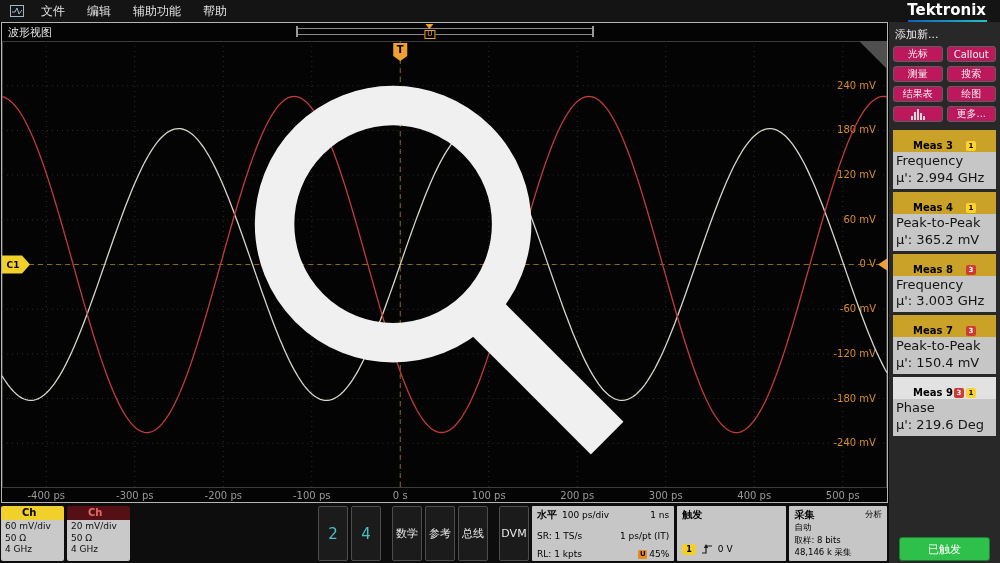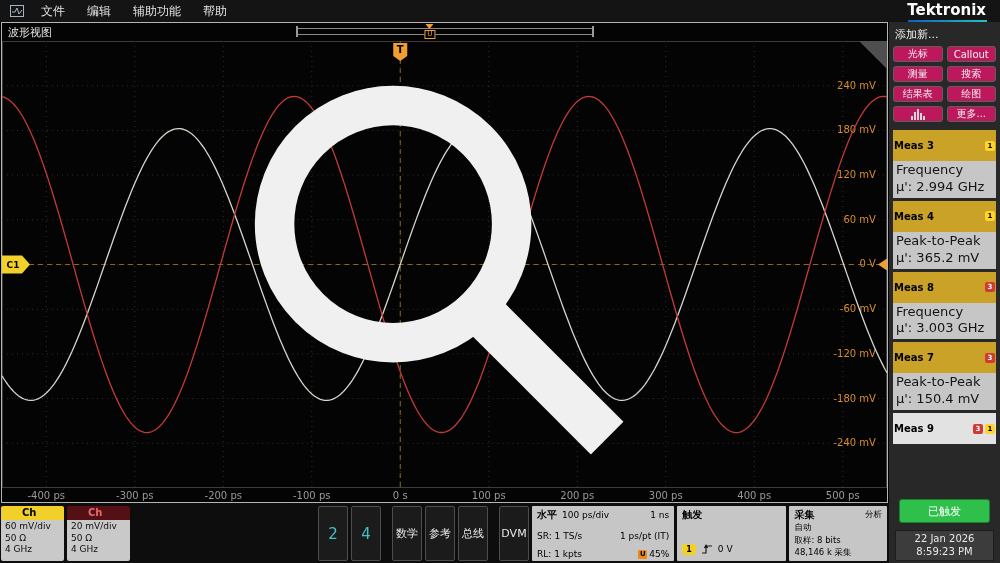--- a/index.html
+++ b/index.html
@@ -54,21 +54,21 @@
   .src-chip{background:#f2d02a;color:#000;font-size:8px;font-weight:bold;padding:0 4px;border-radius:2px;height:11px;line-height:11px;}
   .u-chip{display:inline-block;background:#e8891d;color:#000;font-size:7px;font-weight:bold;width:9px;height:9px;line-height:9px;text-align:center;border-radius:1px;}
 
   
   .sidebar{flex:1;background:#282828;display:flex;flex-direction:column;padding:3px 4px 2px;gap:4px;min-width:0;}
   .sb-header{font-size:11px;color:#f0f0f0;padding:2px 2px 0;}
   .sb-grid{display:grid;grid-template-columns:1fr 1fr;gap:4px;}
   .sb-btn{height:16px;background:#be185d;border:1px solid #5f5f5f;border-radius:3px;color:#f2f2f2;font-size:10px;display:flex;align-items:center;justify-content:center;cursor:default;white-space:nowrap;}
   .meas-list{display:flex;flex-direction:column;gap:3px;margin-top:4px;}
   .meas{display:flex;flex-direction:column;}
-  .meas .hd{display:flex;align-items:center;padding:1px 1px;font-size:10px;font-weight:bold;color:#000;height:31px;}
+  .meas .hd{display:flex;align-items:flex-end;padding:1px 20px;font-size:10px;font-weight:bold;color:#000;height:22px;}
   .meas .hd.gold{background:#c9a227;}
   .meas .hd.light{background:#e2e2e2;}
   .chips{margin-left:auto;display:flex;gap:2px;}
   .chip{min-width:10px;height:10px;border-radius:2px;font-size:7px;font-weight:bold;display:flex;align-items:center;justify-content:center;padding:0 1px;}
   .chip.y{background:#ffd42a;color:#000;}
   .chip.r{background:#d03a34;color:#fff;}
   .meas .bd{background:#c6c6c6;color:#141414;font-size:13px;line-height:1.3;padding:1px 3px 2px;}
   .spacer{flex:1;}
   .trig-btn{height:24px;margin:0 6px;background:#2fc04c;border:1px solid #1a8030;border-radius:3px;color:#fff;font-weight:normal;font-size:11px;display:flex;align-items:center;justify-content:center;cursor:default;}
   .datetime{background:#3c3c3c;border:1px solid #1d1d1d;color:#e8e8e8;font-size:10px;text-align:center;line-height:1.25;padding:2px;margin:3px 2px 0;}
@@ -328,28 +328,28 @@
         </div>
 
         <div class="meas">
           <div class="hd light">
             <span>Meas 9</span>
             <span class="chips">
               <span class="chip r">3</span>
               <span class="chip y">1</span>
             </span>
           </div>
+          <div class="bd">
+            <div>Phase</div>
+            <div>μ': 219.6 Deg</div>
+          </div>
         </div>
 
       </div>
 
       <div class="spacer"></div>
 
       <div class="trig-btn">已触发</div>
 
-      <div class="datetime">
-        <div>22 Jan 2026</div>
-        <div>8:59:23 PM</div>
-      </div>
 
     </div>
   </div>
 </div>
 
 </body></html>

